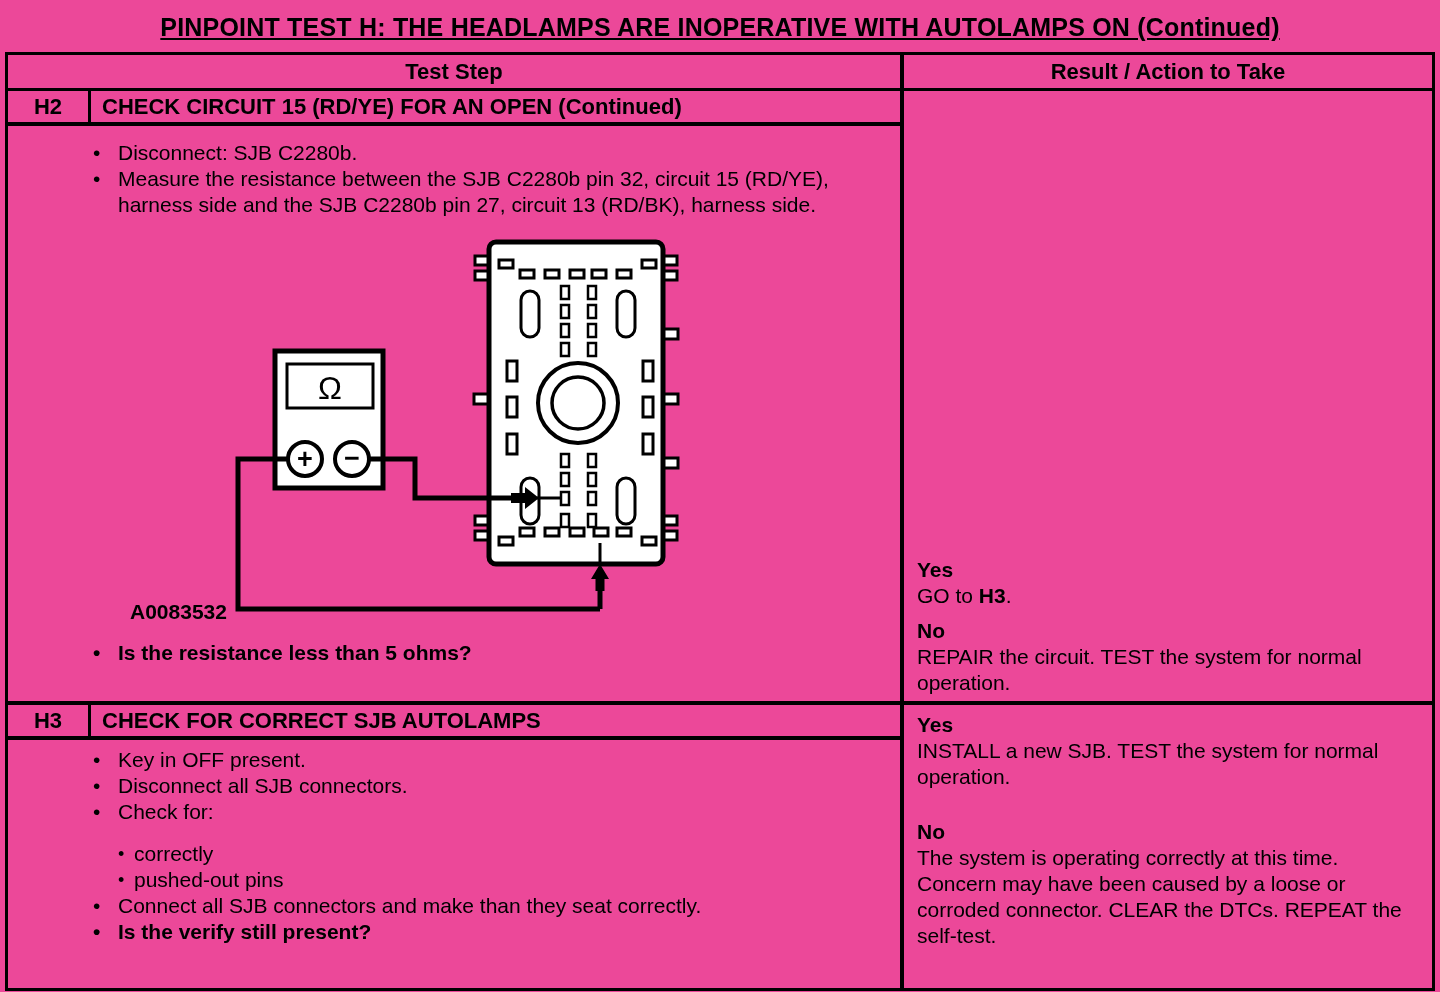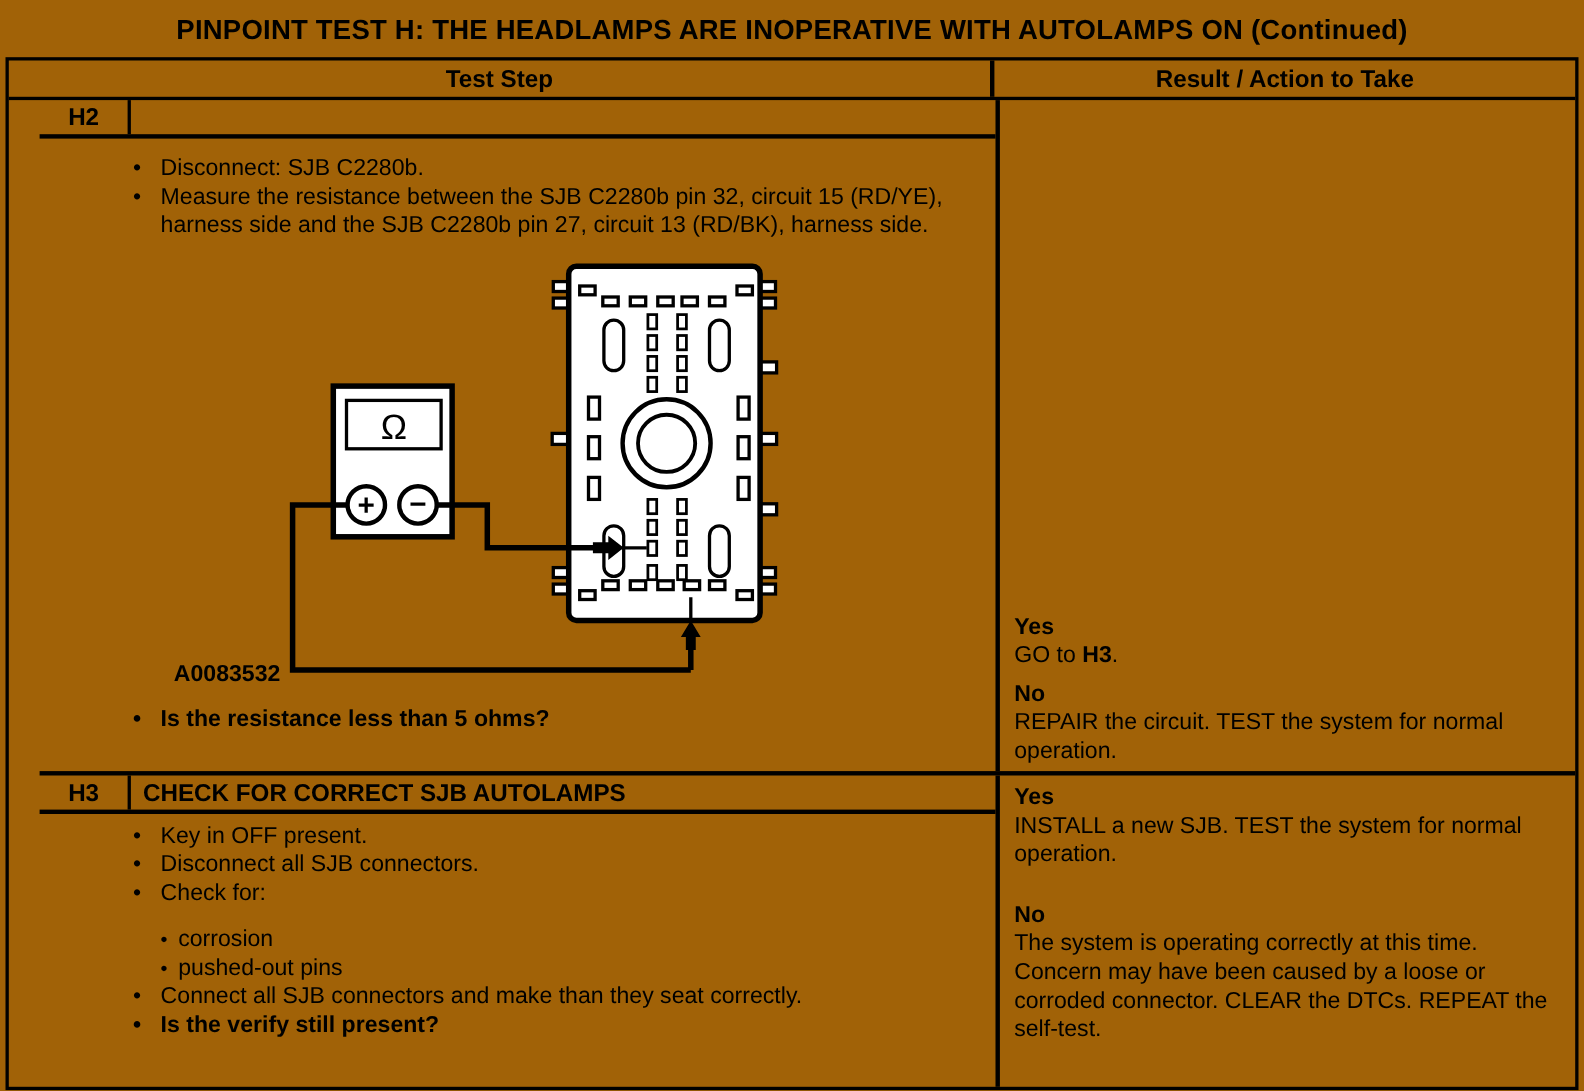--- a/index.html
+++ b/index.html
@@ -1,32 +1,32 @@
 <!DOCTYPE html>
 <html><head>
 <meta charset="utf-8">
 <style>
   html,body{margin:0;padding:0;background:#fff;}
   .page{
-    position:relative;width:1440px;height:992px;background:#a16207;color:#000;
-    font-family:"Liberation Sans", sans-serif;overflow:hidden;
+    position:relative;width:1440px;height:992px;background:#ec4899;color:#000;
+    font-family:"Liberation Sans", sans-serif;overflow:hidden;text-decoration:underline;
   }
   .doc-title{
     margin:13px 0 9px 0;text-align:center;font-size:25px;font-weight:bold;
     letter-spacing:.2px;
   }
   .ptable{
     position:absolute;left:5px;top:52px;width:1424px;border:3px solid #000;
     font-size:21px;line-height:26px;
   }
   .header-row{display:flex;border-bottom:3px solid #000;}
   .hcell{font-weight:bold;font-size:22px;text-align:center;padding:4px 0 3px 0;}
   .hcell.left{width:892px;border-right:4px solid #000;}
   .hcell.right{flex:1;}
-  .band{display:flex;margin-left:28px;}
+  .band{display:flex;}
   .band-h2{border-bottom:4px solid #000;}
   .band-left{width:892px;border-right:4px solid #000;}
   .band-right{flex:1;display:flex;flex-direction:column;}
   .step-head{display:flex;border-bottom:4px solid #000;align-items:stretch;}
   .step-id{
     width:80px;border-right:3px solid #000;text-align:center;font-weight:bold;
     font-size:22px;padding:3px 0 2px 0;
   }
   .step-title{font-weight:bold;font-size:22px;padding:3px 0 2px 11px;}
   .h2-body{height:575px;padding-top:14px;box-sizing:border-box;}
@@ -63,20 +63,21 @@
 
     <div class="header-row">
       <div class="hcell left">Test Step</div>
       <div class="hcell right">Result / Action to Take</div>
     </div>
 
     <div class="band band-h2">
       <div class="band-left">
         <div class="step-head">
           <div class="step-id">H2</div>
+          <div class="step-title">CHECK CIRCUIT 15 (RD/YE) FOR AN OPEN (Continued)</div>
         </div>
         <div class="h2-body">
           <ul class="blist">
             <li>
               <span class="bu"></span>
               <span class="btext">Disconnect: SJB C2280b.</span>
             </li>
             <li>
               <span class="bu"></span>
               <span class="btext">Measure the resistance between the SJB C2280b pin 32, circuit 15 (RD/YE), harness side and the SJB C2280b pin 27, circuit 13 (RD/BK), harness side.</span>
@@ -225,21 +226,21 @@
               <span class="btext">Disconnect all SJB connectors.</span>
             </li>
             <li>
               <span class="bu"></span>
               <span class="btext">Check for:</span>
             </li>
           </ul>
           <ul class="sublist">
             <li>
               <span class="sbu"></span>
-              <span>corrosion</span>
+              <span>correctly</span>
             </li>
             <li>
               <span class="sbu"></span>
               <span>pushed-out pins</span>
             </li>
           </ul>
           <ul class="blist">
             <li>
               <span class="bu"></span>
               <span class="btext">Connect all SJB connectors and make than they seat correctly.</span>

